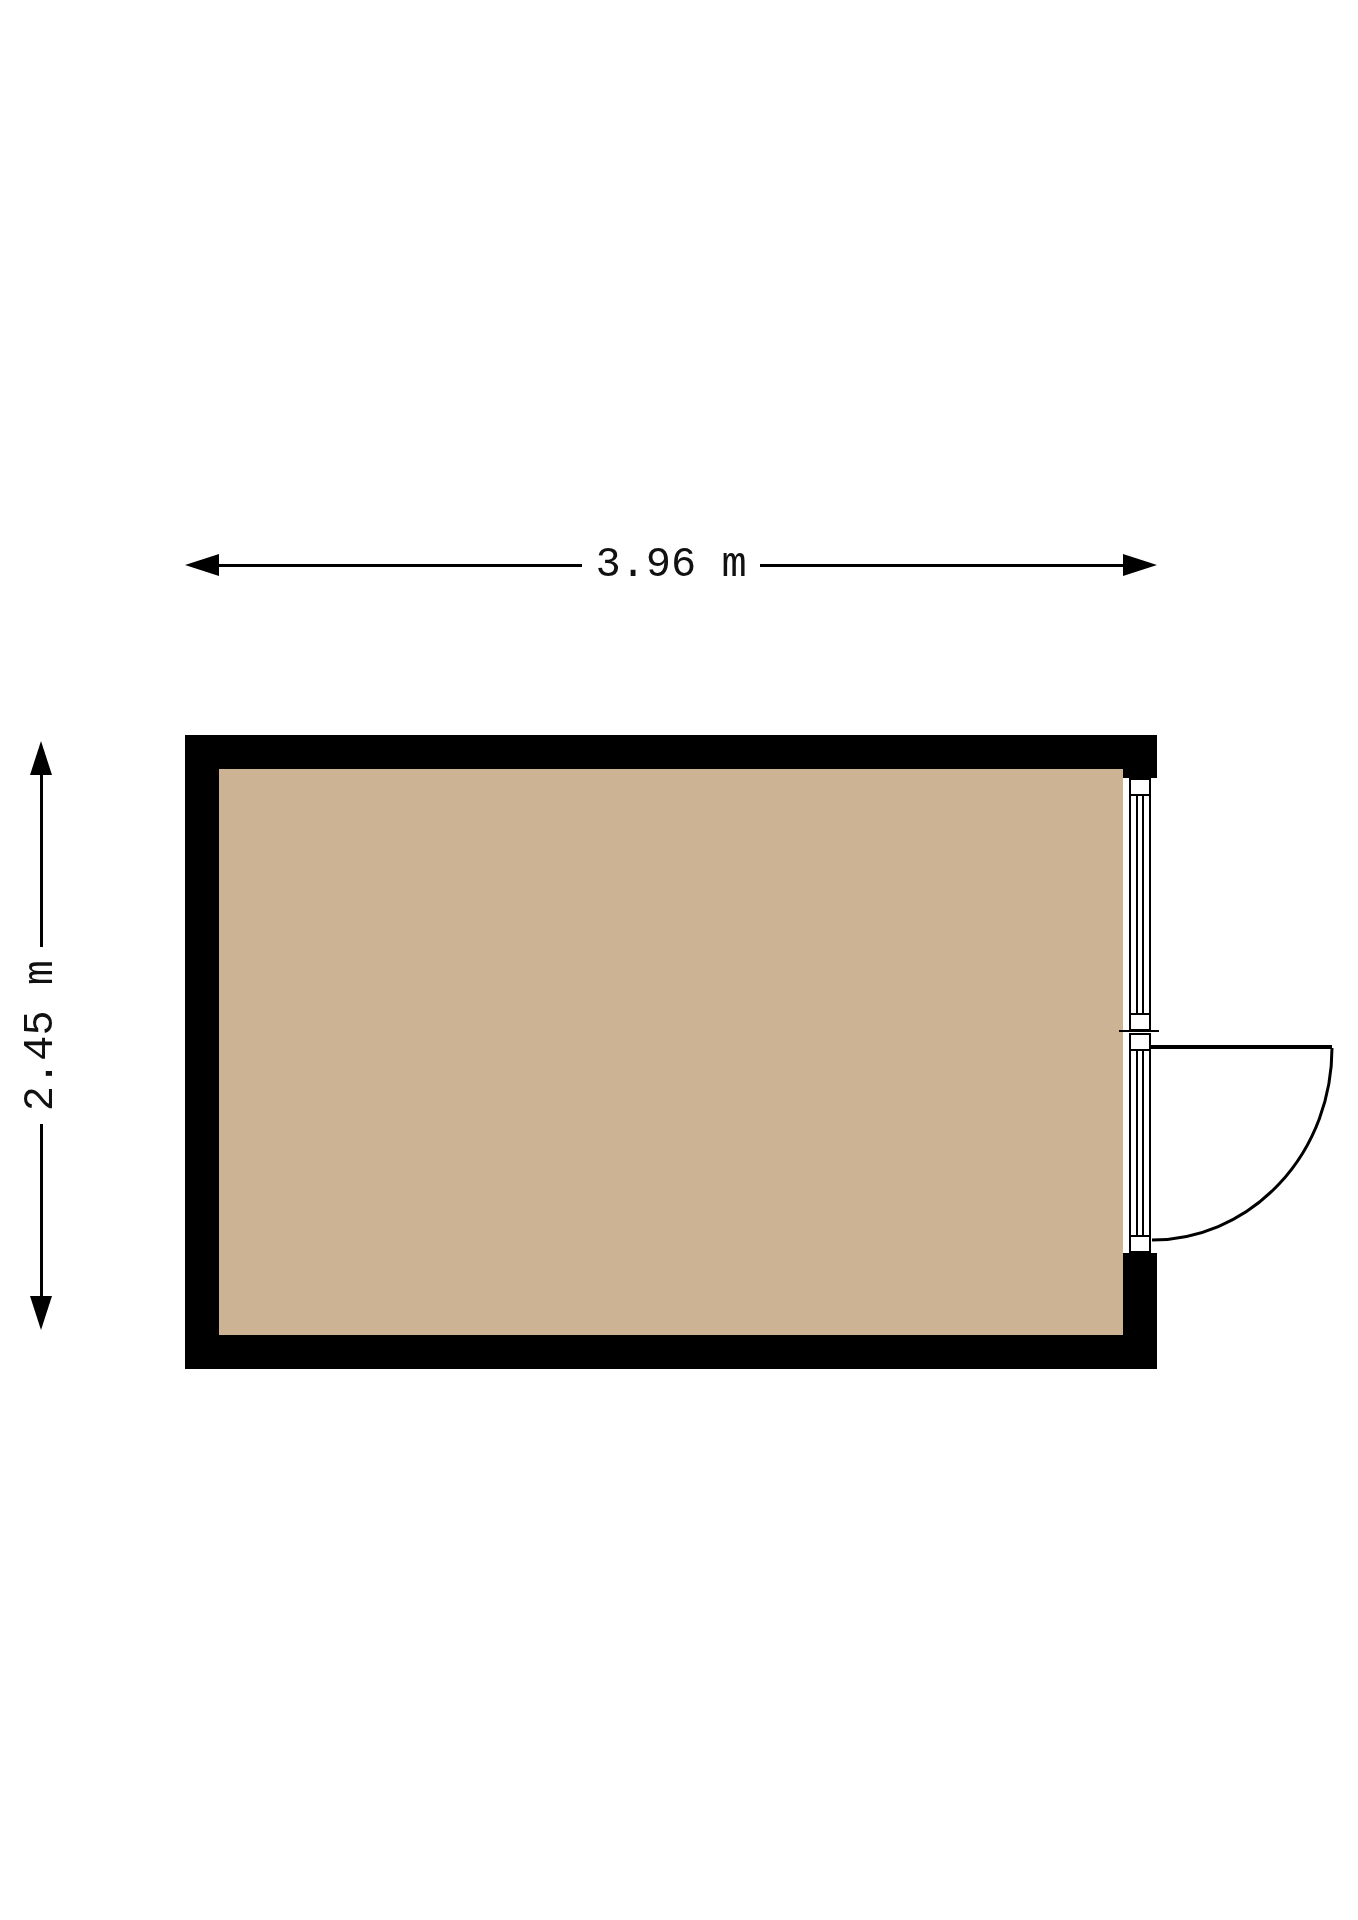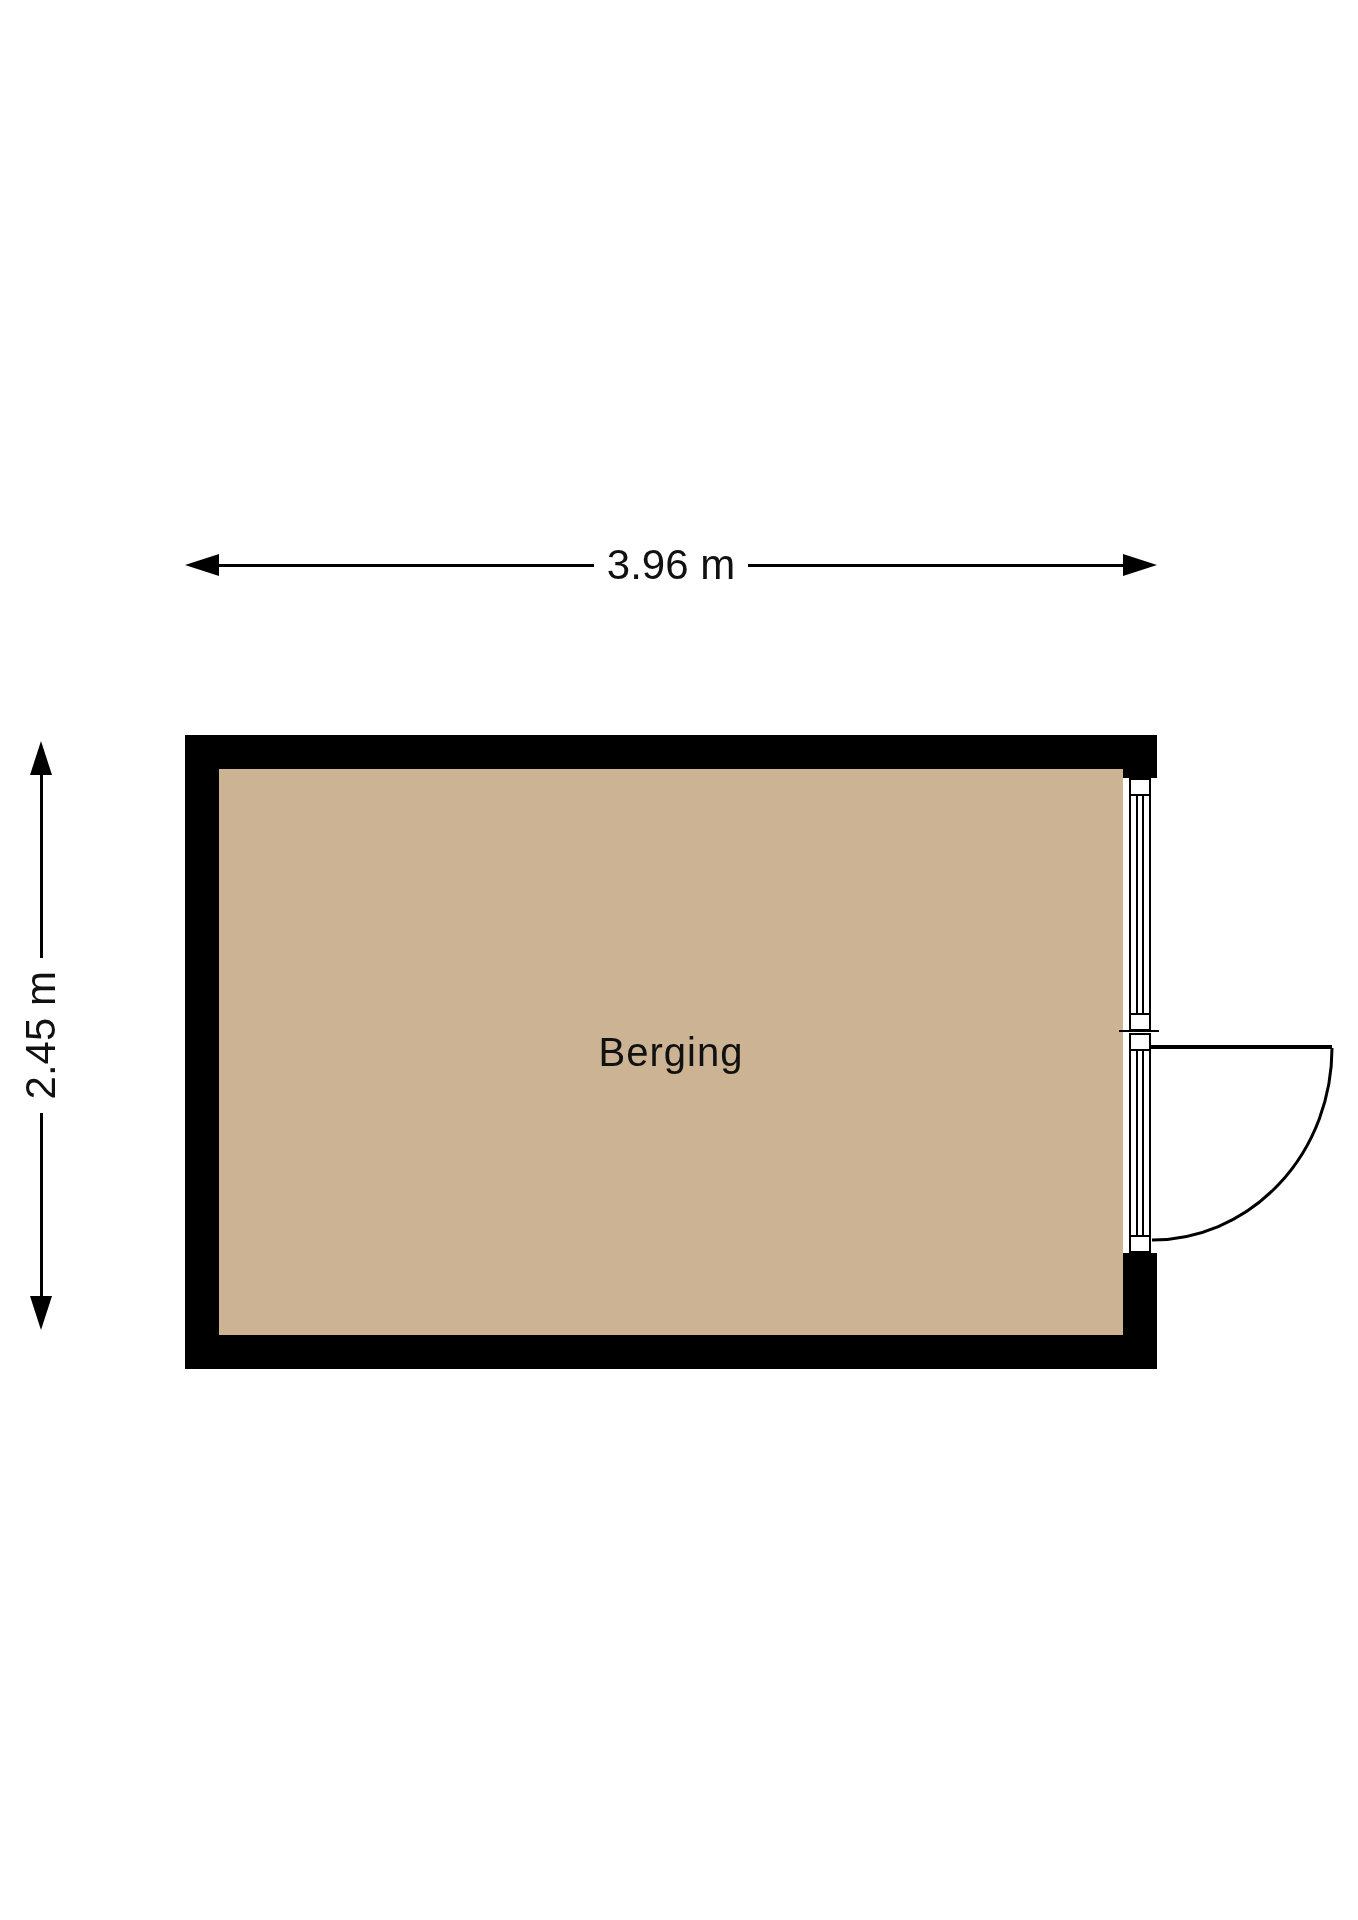--- a/index.html
+++ b/index.html
@@ -8,21 +8,21 @@
     --background: #ffffff;
     --text: #111111;
   }
   * { margin: 0; padding: 0; box-sizing: border-box; }
   html, body { background: var(--background); }
   #canvas {
     position: relative;
     width: 1358px;
     height: 1920px;
     background: var(--background);
-    font-family: Liberation Sans, sans-serif;
+    font-family: Liberation Mono, monospace;
     color: var(--text);
     overflow: hidden;
   }
   .abs { position: absolute; }
 
   
   .dim-h {
     left: 185px; top: 544px; width: 972px; height: 42px;
     display: flex; flex-direction: row; align-items: center;
   }
@@ -106,23 +106,20 @@
   </div>
 
   <div class="abs wall wall-top"></div>
   <div class="abs wall wall-left"></div>
   <div class="abs wall wall-bottom"></div>
   <div class="abs wall wall-ctr"></div>
   <div class="abs wall wall-cbr"></div>
 
   <div class="abs floor"></div>
 
-  <div class="abs room-label-layer">
-    <div class="room-label">Berging</div>
-  </div>
 
   <div class="abs module module-window">
     <div class="mod-sep top"></div>
     <div class="mod-sep bottom"></div>
     <div class="pane-line a"></div>
     <div class="pane-line b"></div>
   </div>
 
   <div class="abs mullion-tick"></div>
 

